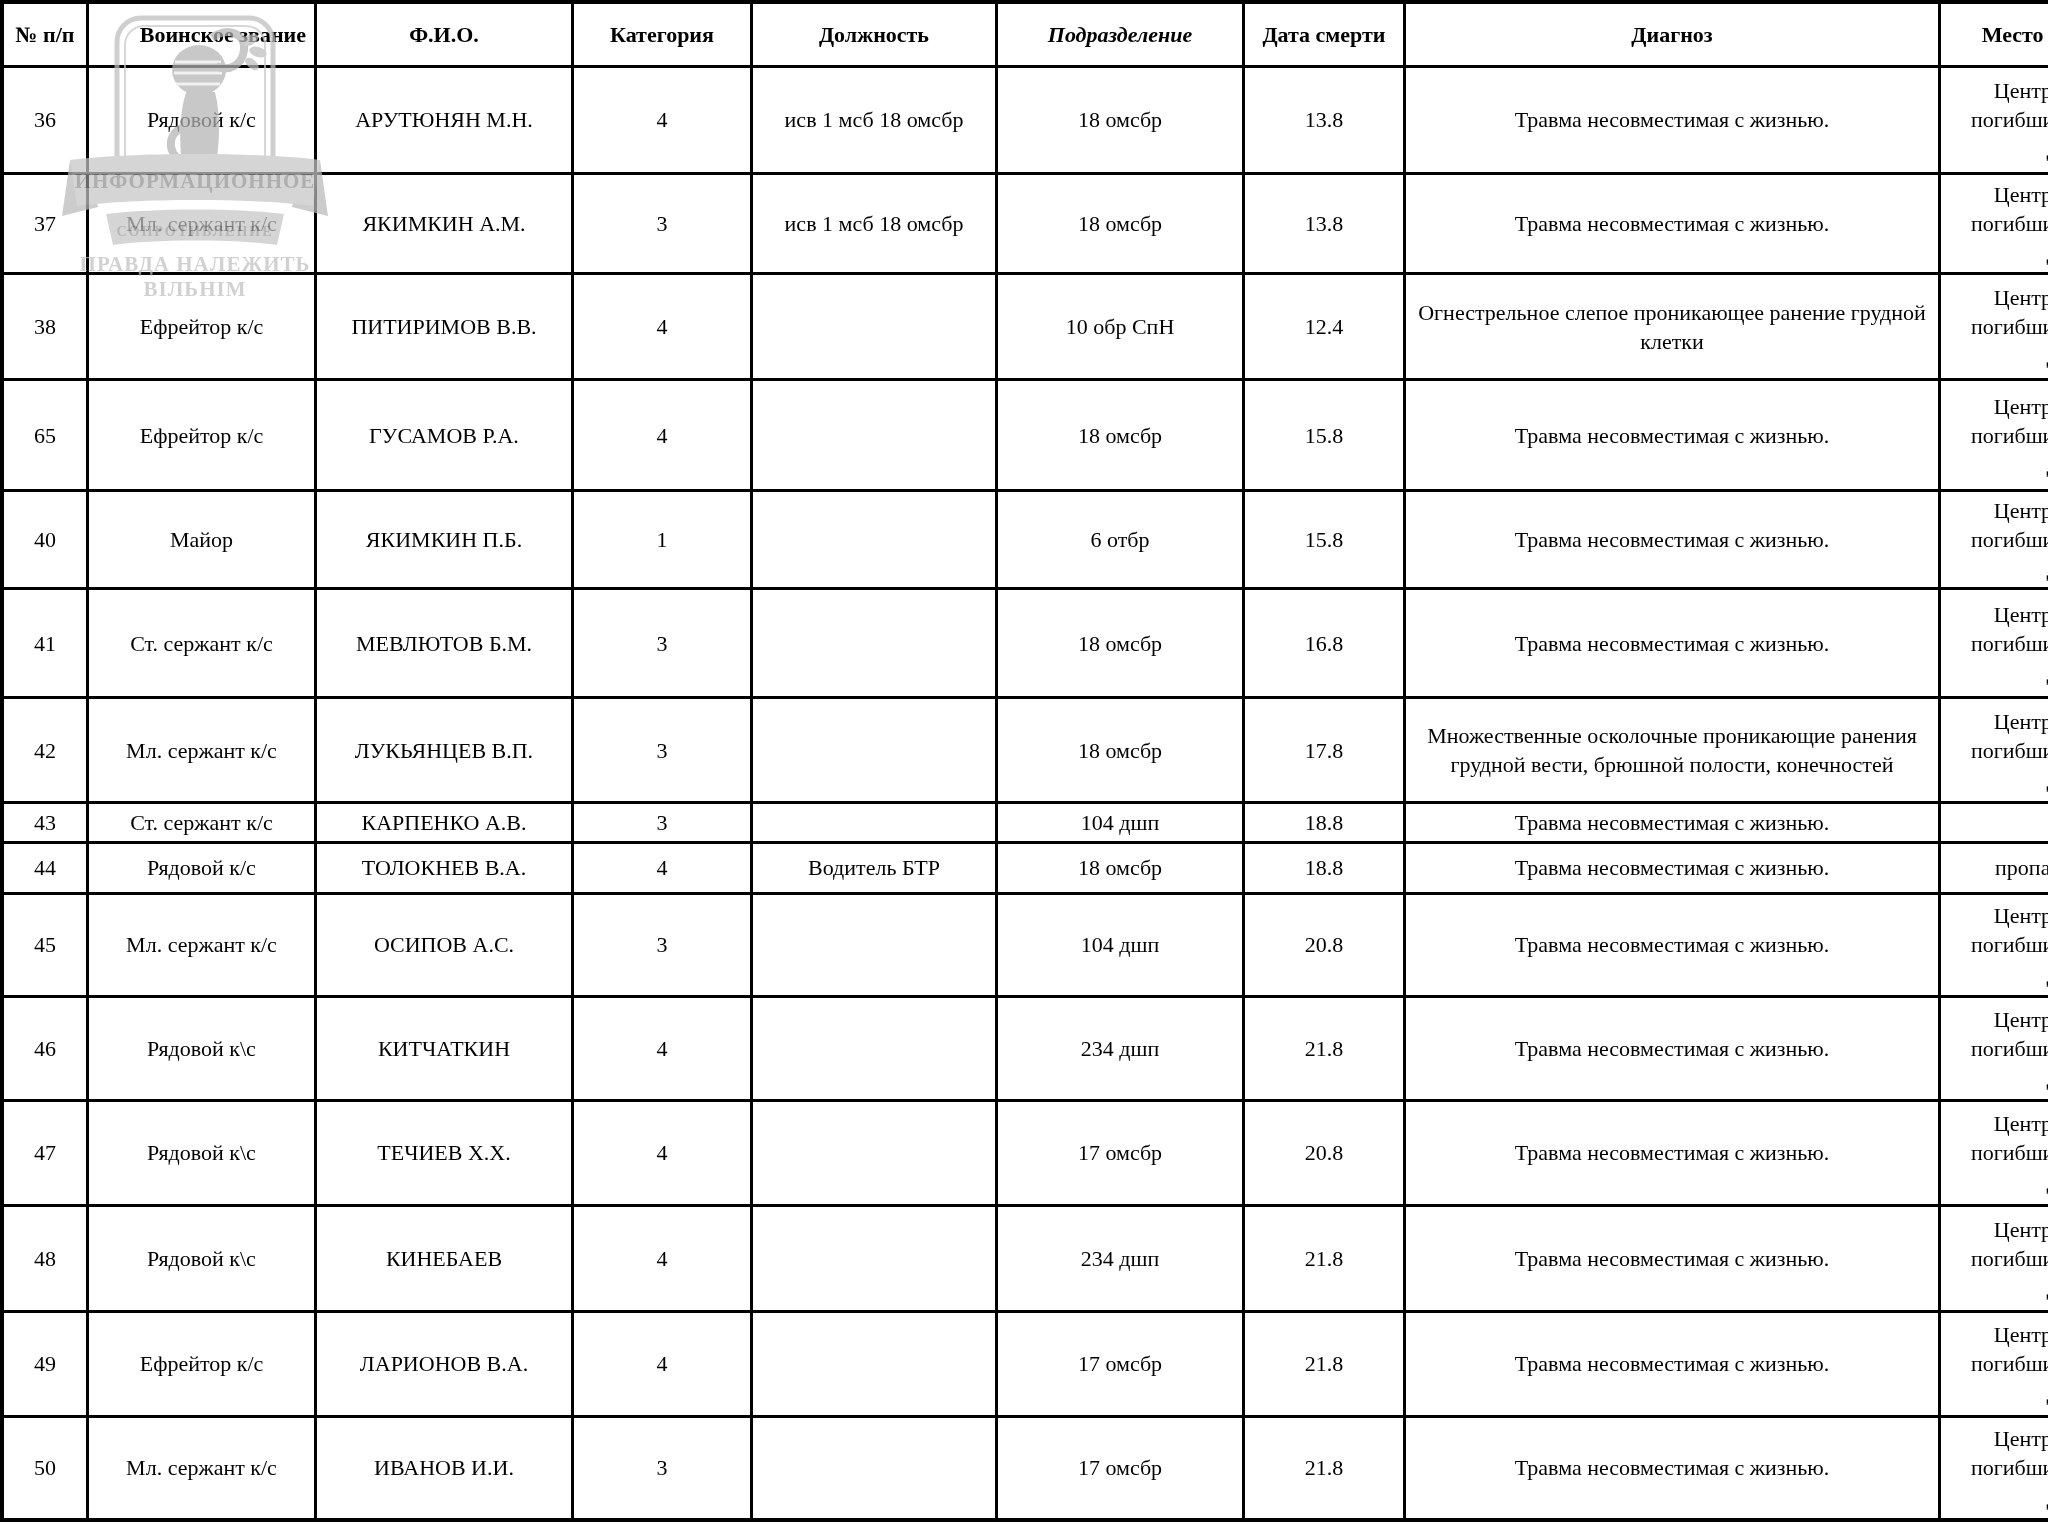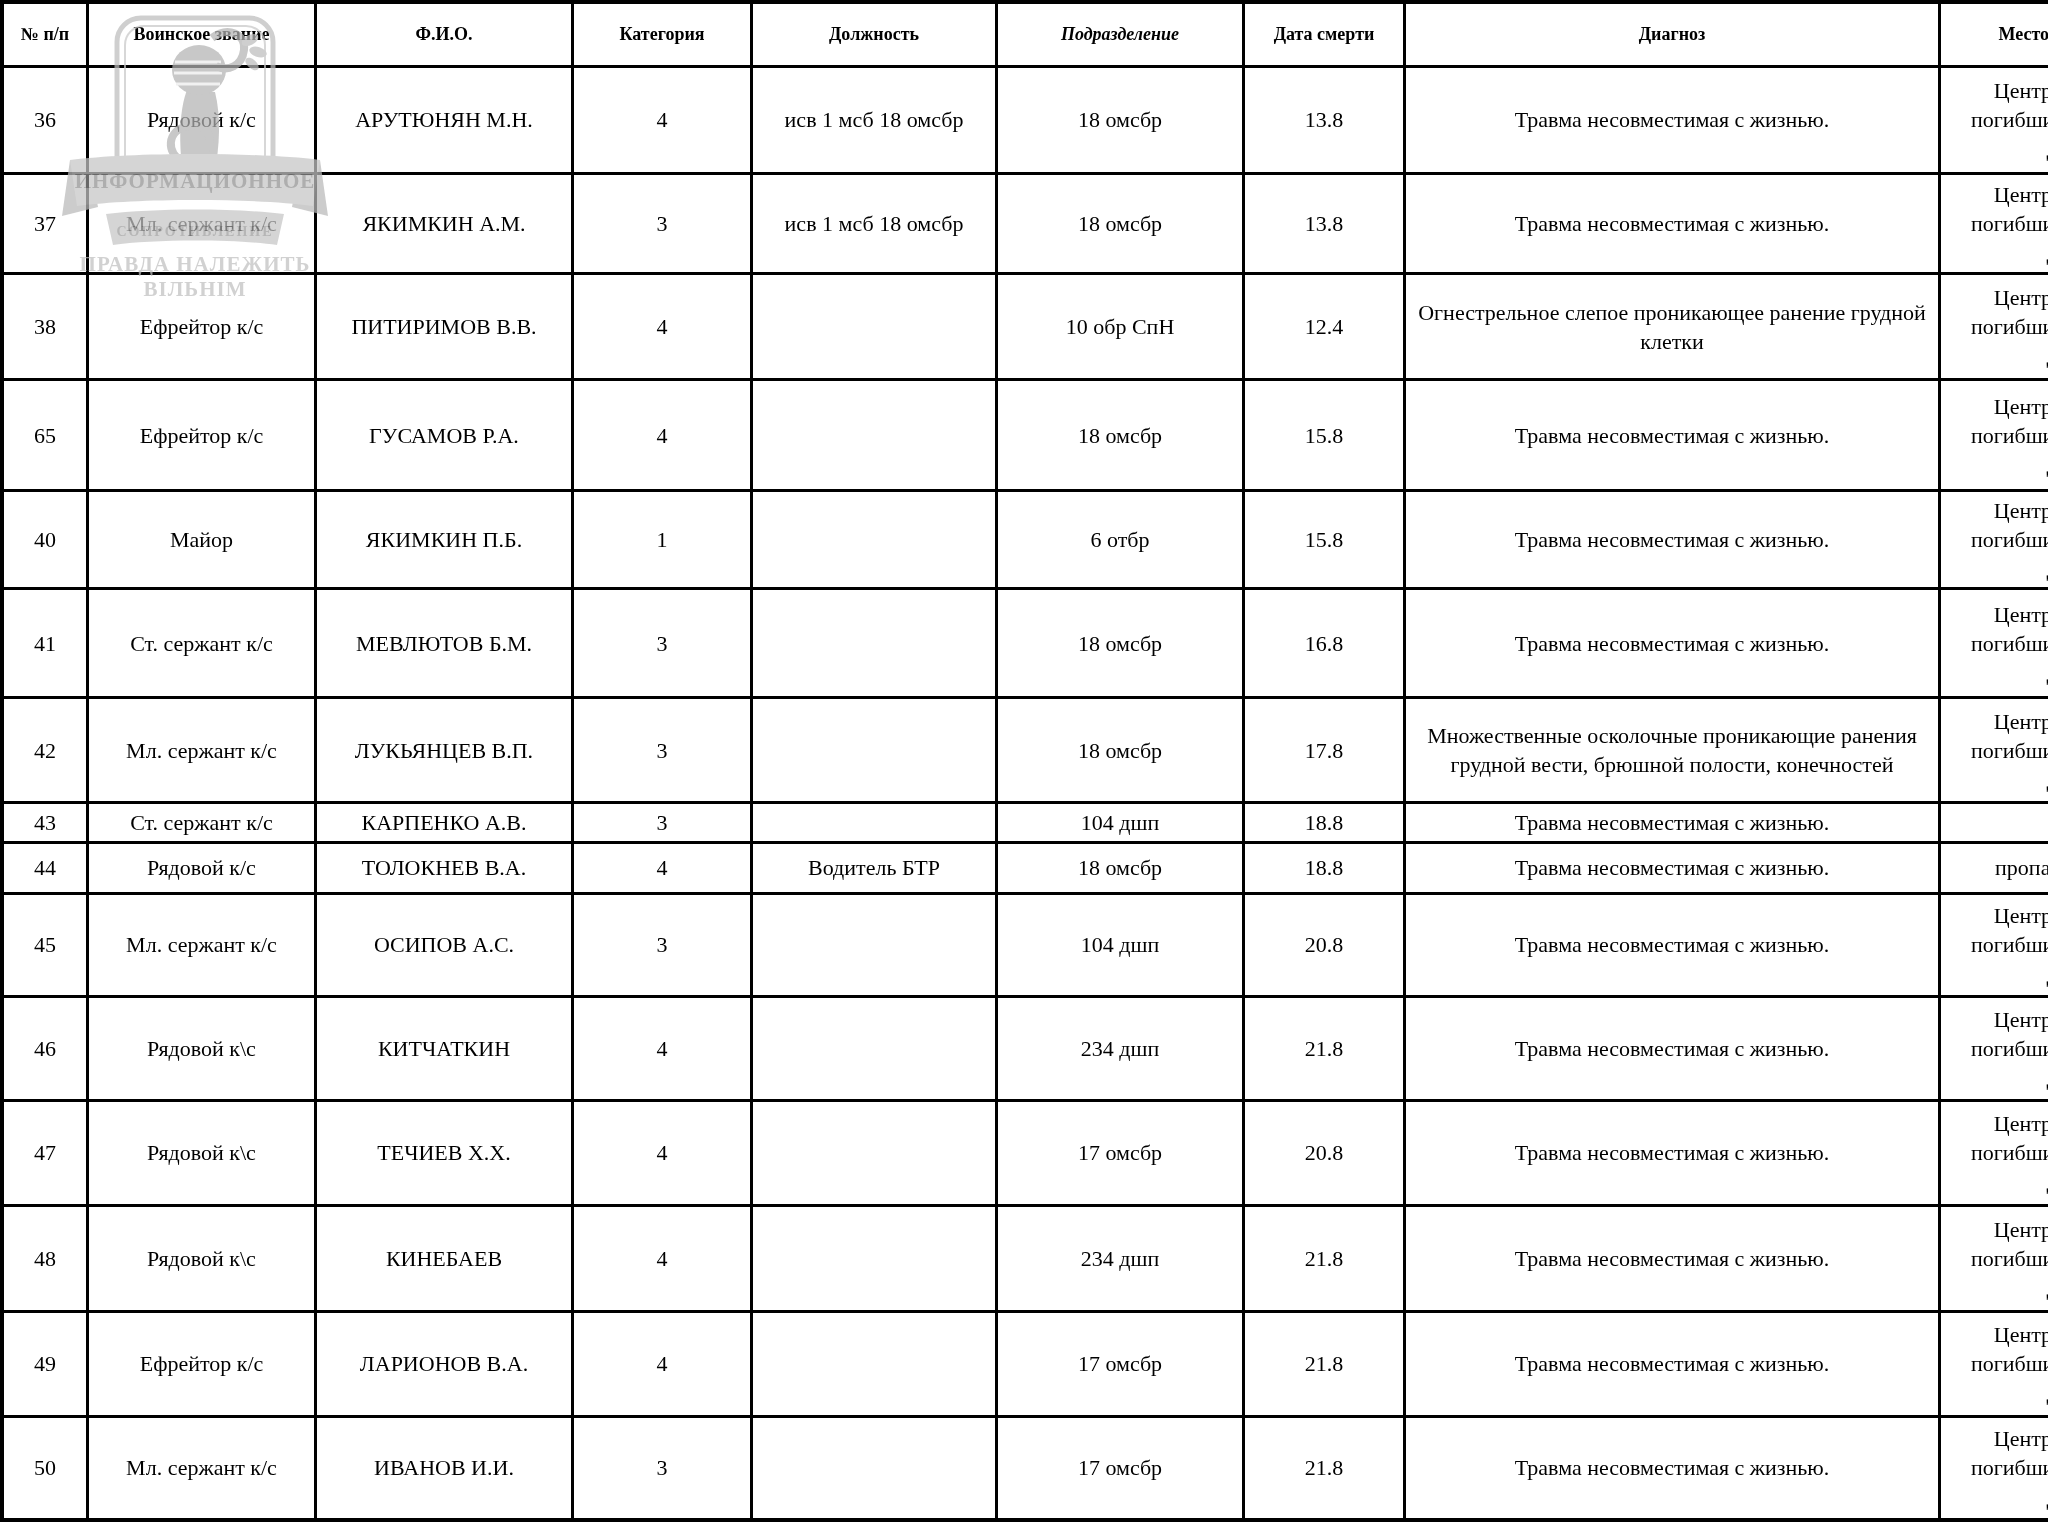--- a/index.html
+++ b/index.html
@@ -12,21 +12,21 @@
     background:#fff;
   }
   th,td{
     border:3px solid #000;
     text-align:center;vertical-align:middle;
     padding:2px 6px;
     overflow:hidden;
   }
   table{border:4px solid #000;}
   thead th{
-    font-size:18px;font-weight:bold;line-height:1.15;
+    font-size:22px;font-weight:bold;line-height:1.15;
     padding:2px 8px;
   }
   tbody td{
     font-size:22px;line-height:1.32;
   }
   thead tr{height:64px;}
   .col-diagnosis{padding:2px 8px;}
   .col-num{padding:2px 2px;}
   
   .watermark{
@@ -35,21 +35,21 @@
   }
   .watermark svg{display:block;}
 </style>
 </head>
 <body>
 
 <table>
   <thead>
     <tr>
         <th class="col-num" style="width: 78px;">№ п/п</th>
-        <th class="col-rank" style="width: 209px;">Воинское звание</th>
+        <th class="col-rank" style="width: 209px; text-align: right;">Воинское звание</th>
         <th class="col-name" style="width: 238px;">Ф.И.О.</th>
         <th class="col-category" style="width: 160px;">Категория</th>
         <th class="col-position" style="width: 226px;">Должность</th>
         <th class="col-unit" style="width: 228px; font-style: italic;">Подразделение</th>
         <th class="col-date" style="width: 142px;">Дата смерти</th>
         <th class="col-diagnosis" style="width: 516px; margin-left: 28px;">Диагноз</th>
         <th class="col-location" style="width: 251px;">Место нахождения</th>
       </tr>
   </thead>
   <tbody>

